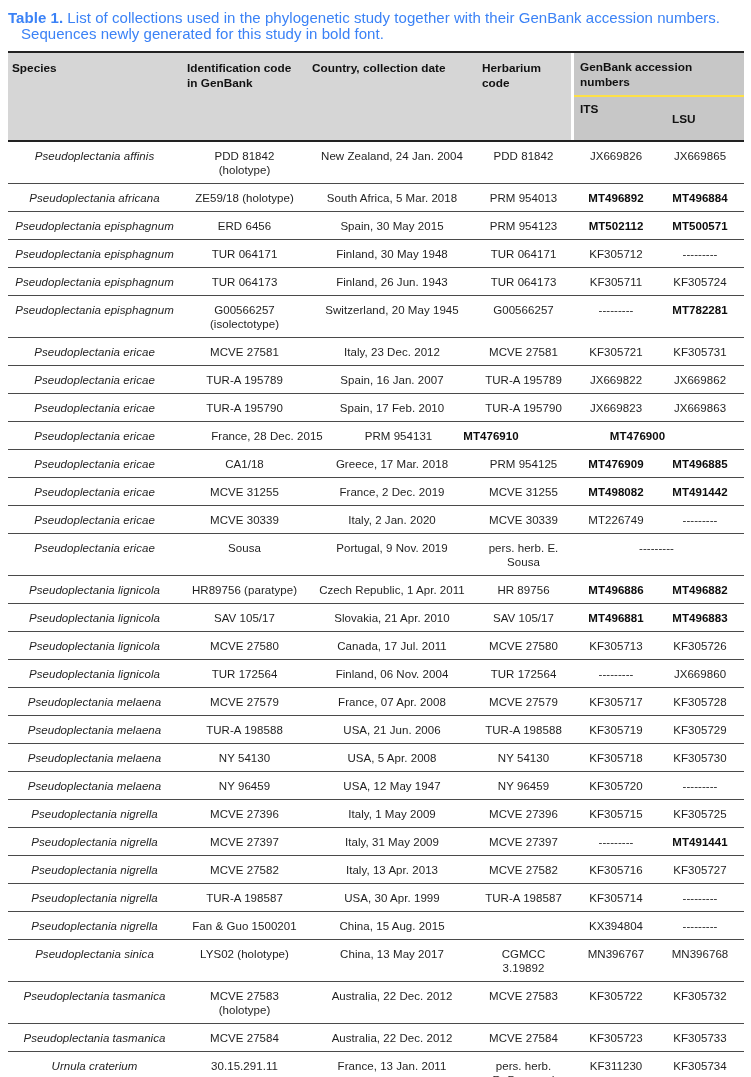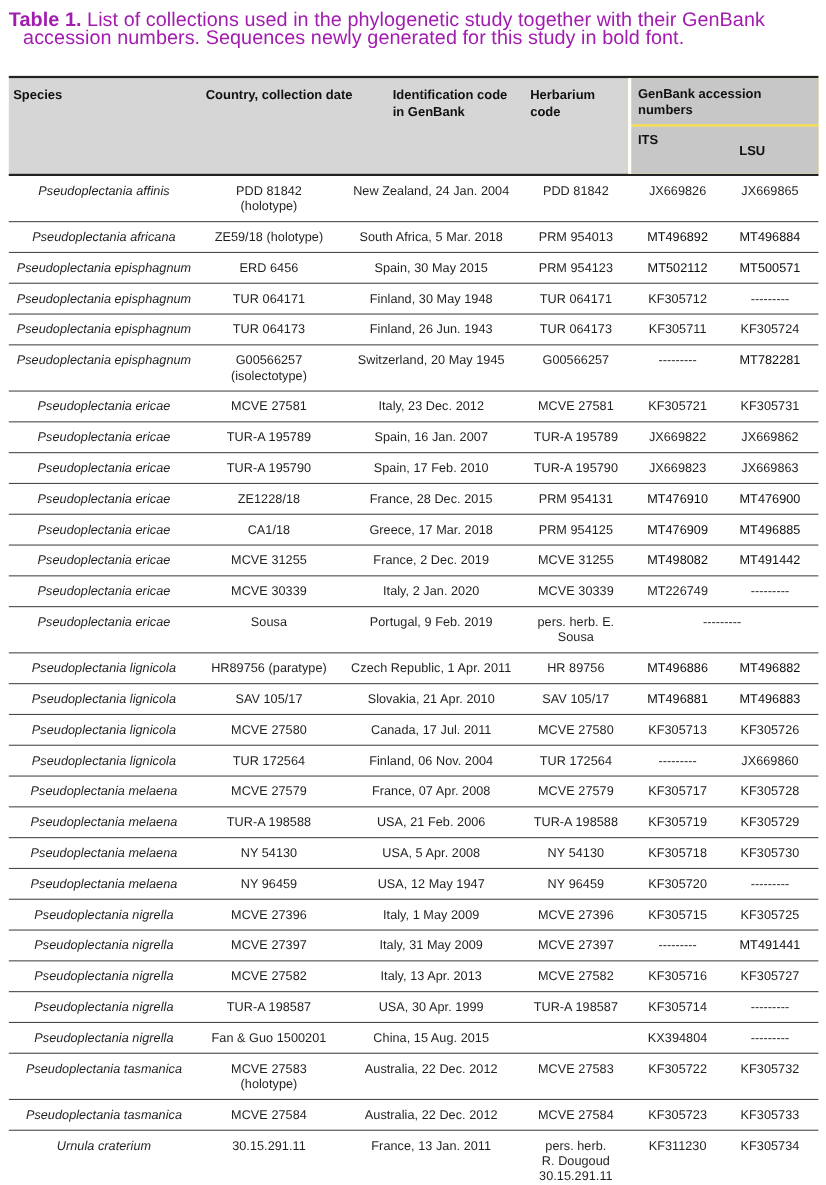--- a/index.html
+++ b/index.html
@@ -7,24 +7,24 @@
     width:751px;height:1077px;
     font-family:"Liberation Sans", sans-serif;
     color:#1f1f1f;
     -webkit-font-smoothing:antialiased;
     overflow:hidden;
   }
   .page{padding:8px 7px 0 8px;}
 
   
   .caption{
-    font-size:18px;line-height:16px;
+    font-size:15px;line-height:16px;
     padding-left:13px;text-indent:-13px;
-    margin:2px 0 27px 0;
-    color:#a21caf;
+    margin:2px 0 9px 0;
+    color:#3b82f6;
     letter-spacing:.05px;
   }
   .caption b{font-weight:bold;}
 
   
   .tbl{border-bottom:2.5px solid #222;}
   .thead{
     display:flex;
     background:#d6d6d6;
     border-top:2.5px solid #222;
@@ -52,37 +52,37 @@
 
   .tr{display:flex;border-bottom:1px solid #4a4a4a;text-align:center;}
   .tr:last-child{border-bottom:none;}
   .td{
     padding:6.5px 6px 6.5px 4px;box-sizing:border-box;
     font-size:11.5px;line-height:14px;
     white-space:pre-line;
     letter-spacing:.05px;
   }
   .td.species{font-style:italic;}
-  .td.bold{font-weight:normal;color:#0d0d0d;}
+  .td.bold{font-weight:bold;color:#0d0d0d;}
   .td.its{padding-left:9px;}
   .td.lsu{padding-left:4px;}
 </style>
 </head>
 <body>
 
 <div class="page">
 
   <div class="caption"><b>Table 1.</b><span> List of collections used in the phylogenetic study together with their GenBank accession numbers. Sequences newly generated for this study in bold font.</span></div>
 
   <div class="tbl">
 
     <div class="thead">
       <div class="th col-species">Species</div>
+      <div class="th col-id">Identification code in GenBank</div>
       <div class="th col-country">Country, collection date</div>
-      <div class="th col-id">Identification code in GenBank</div>
       <div class="th col-herb">Herbarium code</div>
       <div class="th-genbank">
         <div class="genbank-label">GenBank accession numbers</div>
         <div class="genbank-sub">
           <div class="sub-its">ITS</div>
           <div class="sub-lsu">LSU</div>
         </div>
       </div>
     </div>
 
@@ -156,21 +156,20 @@
         <div class="tr">
           <div class="td col-species species">Pseudoplectania ericae</div>
           <div class="td col-id">TUR-A 195790</div>
           <div class="td col-country">Spain, 17 Feb. 2010</div>
           <div class="td col-herb">TUR-A 195790</div>
           <div class="td col-its its">JX669823</div>
           <div class="td col-lsu lsu">JX669863</div>
         </div>
         <div class="tr">
           <div class="td col-species species">Pseudoplectania ericae</div>
-          <div class="td col-id">ZE1228/18</div>
           <div class="td col-country">France, 28 Dec. 2015</div>
           <div class="td col-herb">PRM 954131</div>
           <div class="td col-its its bold">MT476910</div>
           <div class="td col-lsu lsu bold">MT476900</div>
         </div>
         <div class="tr">
           <div class="td col-species species">Pseudoplectania ericae</div>
           <div class="td col-id">CA1/18</div>
           <div class="td col-country">Greece, 17 Mar. 2018</div>
           <div class="td col-herb">PRM 954125</div>
@@ -189,21 +188,21 @@
           <div class="td col-species species">Pseudoplectania ericae</div>
           <div class="td col-id">MCVE 30339</div>
           <div class="td col-country">Italy, 2 Jan. 2020</div>
           <div class="td col-herb">MCVE 30339</div>
           <div class="td col-its its">MT226749</div>
           <div class="td col-lsu lsu">---------</div>
         </div>
         <div class="tr">
           <div class="td col-species species">Pseudoplectania ericae</div>
           <div class="td col-id">Sousa</div>
-          <div class="td col-country">Portugal, 9 Feb. 2019</div>
+          <div class="td col-country">Portugal, 9 Nov. 2019</div>
           <div class="td col-herb">pers. herb. E.
 Sousa</div>
           <div class="td col-lsu lsu">---------</div>
         </div>
         <div class="tr">
           <div class="td col-species species">Pseudoplectania lignicola</div>
           <div class="td col-id">HR89756 (paratype)</div>
           <div class="td col-country">Czech Republic, 1 Apr. 2011</div>
           <div class="td col-herb">HR 89756</div>
           <div class="td col-its its bold">MT496886</div>
@@ -237,21 +236,21 @@
           <div class="td col-species species">Pseudoplectania melaena</div>
           <div class="td col-id">MCVE 27579</div>
           <div class="td col-country">France, 07 Apr. 2008</div>
           <div class="td col-herb">MCVE 27579</div>
           <div class="td col-its its">KF305717</div>
           <div class="td col-lsu lsu">KF305728</div>
         </div>
         <div class="tr">
           <div class="td col-species species">Pseudoplectania melaena</div>
           <div class="td col-id">TUR-A 198588</div>
-          <div class="td col-country">USA, 21 Feb. 2006</div>
+          <div class="td col-country">USA, 21 Jun. 2006</div>
           <div class="td col-herb">TUR-A 198588</div>
           <div class="td col-its its">KF305719</div>
           <div class="td col-lsu lsu">KF305729</div>
         </div>
         <div class="tr">
           <div class="td col-species species">Pseudoplectania melaena</div>
           <div class="td col-id">NY 54130</div>
           <div class="td col-country">USA, 5 Apr. 2008</div>
           <div class="td col-herb">NY 54130</div>
           <div class="td col-its its">KF305718</div>
@@ -297,20 +296,29 @@
           <div class="td col-its its">KF305714</div>
           <div class="td col-lsu lsu">---------</div>
         </div>
         <div class="tr">
           <div class="td col-species species">Pseudoplectania nigrella</div>
           <div class="td col-id">Fan &amp; Guo 1500201</div>
           <div class="td col-country">China, 15 Aug. 2015</div>
           <div class="td col-herb"></div>
           <div class="td col-its its">KX394804</div>
           <div class="td col-lsu lsu">---------</div>
+        </div>
+        <div class="tr">
+          <div class="td col-species species">Pseudoplectania sinica</div>
+          <div class="td col-id">LYS02 (holotype)</div>
+          <div class="td col-country">China, 13 May 2017</div>
+          <div class="td col-herb">CGMCC
+3.19892</div>
+          <div class="td col-its its">MN396767</div>
+          <div class="td col-lsu lsu">MN396768</div>
         </div>
         <div class="tr">
           <div class="td col-species species">Pseudoplectania tasmanica</div>
           <div class="td col-id">MCVE 27583
 (holotype)</div>
           <div class="td col-country">Australia, 22 Dec. 2012</div>
           <div class="td col-herb">MCVE 27583</div>
           <div class="td col-its its">KF305722</div>
           <div class="td col-lsu lsu">KF305732</div>
         </div>

